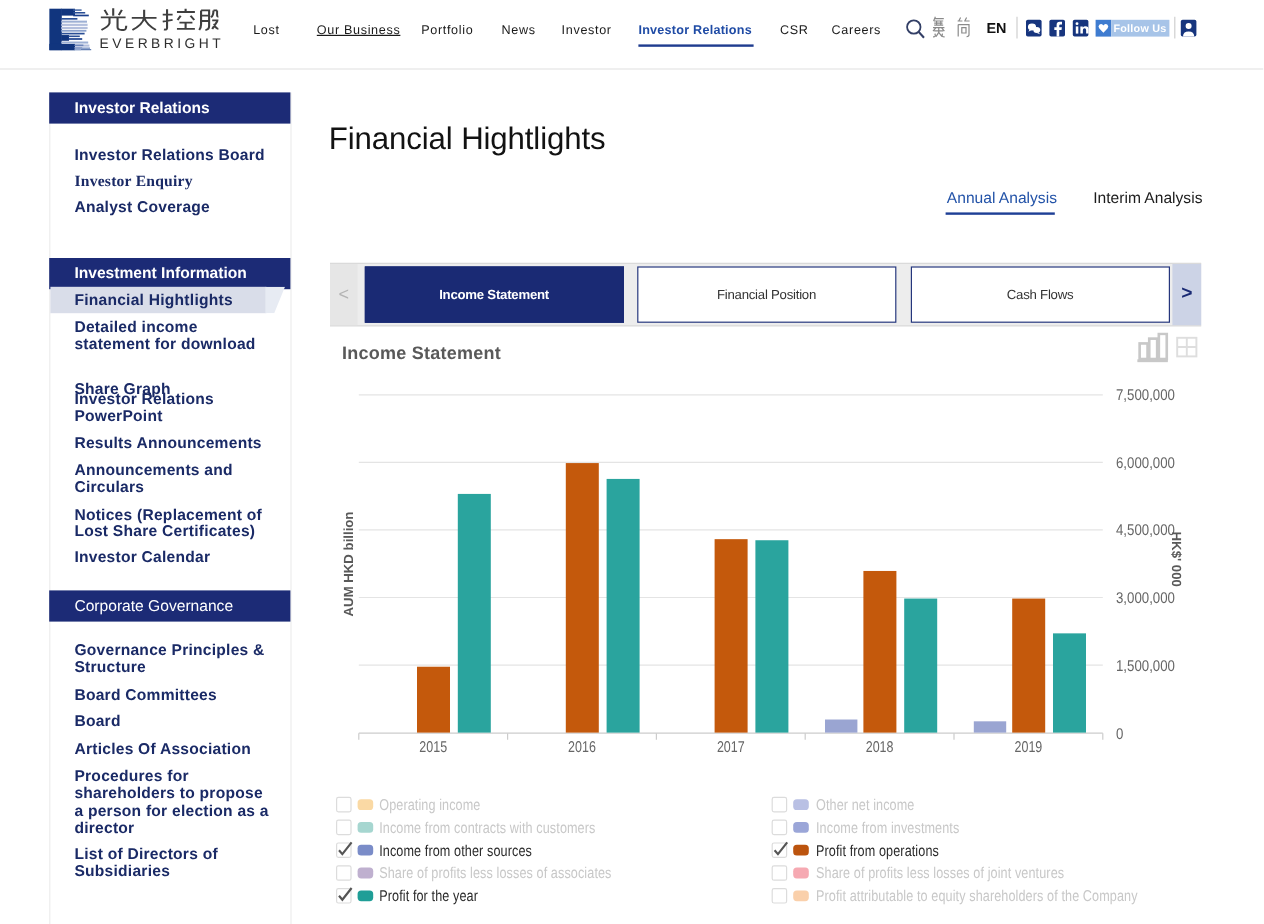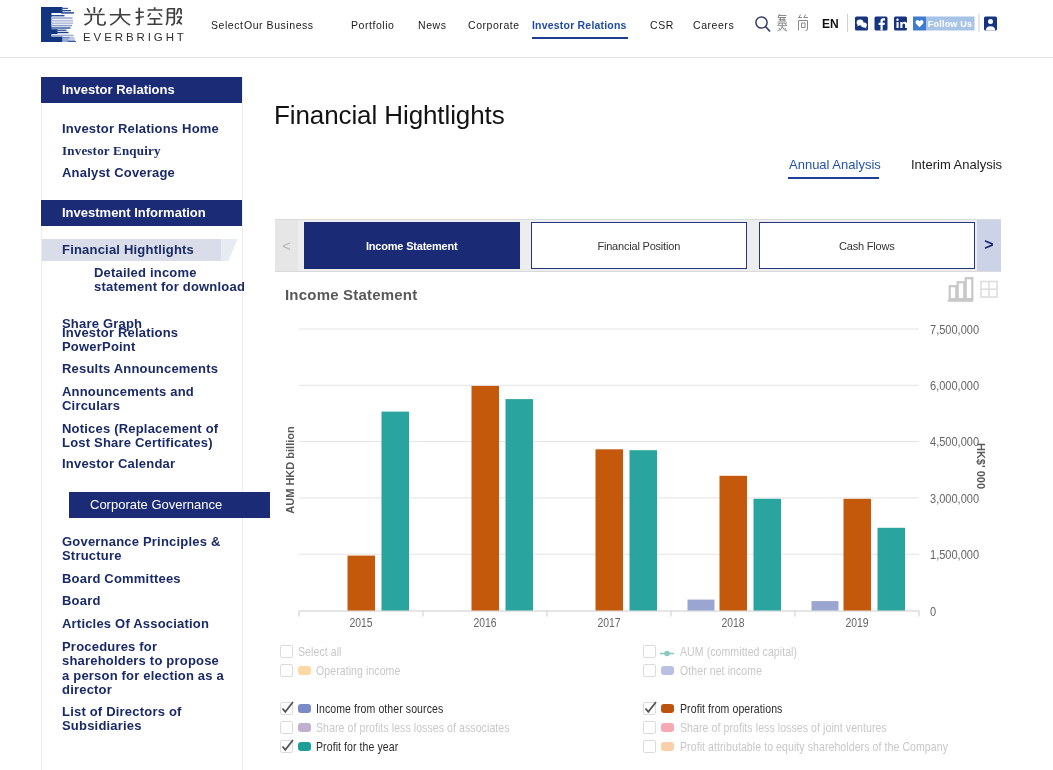--- a/index.html
+++ b/index.html
@@ -62,25 +62,25 @@
 
       <path d="M26 10 H46 M36 2.5 V10 M36 10 Q35 16 26.5 21.5 M36 10 Q38 16.5 45.5 21.5"></path>
 
       <path d="M54.5 2 V19.5 Q54.5 21.5 52 21 M51 7 H59 M51 13.5 L59 12 M69.5 1.5 V4.5 M62.5 4.5 H77 M65.5 8 L63 12 M73.5 8 L76.5 12 M64.5 14.5 H75 M69.5 14.5 V20 M62.5 20.5 H77"></path>
 
       <path d="M82 3 H88.5 V18 Q88.5 21 85.5 21.5 M82 3 V16 Q82 19.5 80.5 21.5 M82 8 H88.5 M82 13 H88.5 M92 3 H95 M92 3 Q92 8 90 9.5 M95 3 V7.5 Q95 9 96.5 9 M91 12.5 H95.5 L91 20.5 M92.5 15.5 Q94 20.5 96.5 20.5"></path>
     </svg>
   </div>
   <div class="abs" style="left:83px;top:31px;font-size:11.5px;letter-spacing:2.9px;color:#2f2f2f;">EVERBRIGHT</div>
 
-  <span class="navitem" style="left:211px;">Select</span>
-  <span class="navitem" style="left:244px;">Our Business</span>
+  <span class="navitem" style="left:211px;">Lost</span>
+  <span class="navitem" style="left:264px;text-decoration:underline;">Our Business</span>
   <span class="navitem" style="left:351px;">Portfolio</span>
   <span class="navitem" style="left:418px;">News</span>
-  <span class="navitem" style="left:468px;">Corporate</span>
+  <span class="navitem" style="left:468px;">Investor</span>
   <span class="navitem navactive" style="left:532px;">Investor Relations</span>
   <div class="abs" style="left:532px;top:37px;width:96px;height:2px;background:#1f3c8f;"></div>
   <span class="navitem" style="left:650px;">CSR</span>
   <span class="navitem" style="left:693px;">Careers</span>
 
   <div id="hdricons" class="abs" style="left:752px;top:13px;">
     <svg width="250" height="22" viewBox="0 0 250 22">
 
       <circle cx="9.5" cy="9.5" r="5.6" fill="none" stroke="#333f66" stroke-width="1.5"></circle>
       <line x1="13.5" y1="13.5" x2="18" y2="18.5" stroke="#333f66" stroke-width="1.7"></line>
@@ -122,39 +122,39 @@
       <circle cx="238.5" cy="8.6" r="2.5" fill="#fff"></circle>
       <path d="M233.8 17.5 q0-4.3 4.7-4.3 q4.7 0 4.7 4.3 z" fill="#fff"></path>
     </svg>
   </div>
 
   <div class="hairline" style="left:0;top:57px;width:1053px;"></div>
 
   <div class="vline" style="left:41px;top:77px;height:693px;"></div>
   <div class="vline" style="left:242px;top:77px;height:693px;"></div>
   <div class="sbhead" style="top:77px;">Investor Relations</div>
-  <div class="sbitem" style="top:122px;">Investor Relations Home</div>
+  <div class="sbitem" style="top:122px;">Investor Relations Board</div>
   <div class="sbitem" style="top:144px;font-family:Liberation Serif, serif;">Investor Enquiry</div>
   <div class="sbitem" style="top:166px;">Analyst Coverage</div>
 
-  <div class="sbhead" style="top:200px;">Investment Information</div>
+  <div class="sbhead" style="top:215px;">Investment Information</div>
   <div class="abs" style="left:42px;top:239px;width:180px;height:22px;background:#d9dde9;"></div>
   <svg class="abs" style="left:221px;top:239px;" width="17" height="22">
       <polygon points="0,0 16.5,0 7.5,22 0,22" fill="#e7ebf3"></polygon>
     </svg>
   <div class="sbitem" style="top:243px;z-index:2;">Financial Hightlights</div>
-  <div class="sbitem" style="top:266px;margin-left:32px;">Detailed income<br>statement for download</div>
+  <div class="sbitem" style="top:266px;">Detailed income<br>statement for download</div>
   <div class="sbitem" style="top:317px;">Share Graph</div>
   <div class="sbitem" style="top:326px;">Investor Relations<br>PowerPoint</div>
   <div class="sbitem" style="top:362px;">Results Announcements</div>
   <div class="sbitem" style="top:385px;">Announcements and<br>Circulars</div>
   <div class="sbitem" style="top:422px;">Notices (Replacement of<br>Lost Share Certificates)</div>
   <div class="sbitem" style="top:457px;">Investor Calendar</div>
 
-  <div class="sbhead" style="top:492px;font-weight:normal;margin-left:28px;">Corporate Governance</div>
+  <div class="sbhead" style="top:492px;font-weight:normal;">Corporate Governance</div>
   <div class="sbitem" style="top:535px;">Governance Principles &amp;<br>Structure</div>
   <div class="sbitem" style="top:572px;">Board Committees</div>
   <div class="sbitem" style="top:594px;">Board</div>
   <div class="sbitem" style="top:617px;">Articles Of Association</div>
   <div class="sbitem" style="top:640px;">Procedures for<br>shareholders to propose<br>a person for election as a<br>director</div>
   <div class="sbitem" style="top:705px;">List of Directors of<br>Subsidiaries</div>
 
   <div class="abs" style="left:274px;top:100px;font-size:26px;color:#121212;letter-spacing:-0.1px;">Financial Hightlights</div>
 
   <span class="abs" style="left:789px;top:157px;font-size:13px;color:#2353a8;">Annual Analysis</span>
@@ -238,37 +238,35 @@
         <text transform="translate(210,311.5) scale(0.8,1)">2016</text>
         <text transform="translate(334,311.5) scale(0.8,1)">2017</text>
         <text transform="translate(458,311.5) scale(0.8,1)">2018</text>
         <text transform="translate(582,311.5) scale(0.8,1)">2019</text>
       </g>
       <text x="0" y="0" font-size="11" font-weight="bold" fill="#595959" text-anchor="middle" transform="translate(19,155) rotate(-90)">AUM HKD billion</text>
       <text x="0" y="0" font-size="11" font-weight="bold" fill="#595959" text-anchor="middle" transform="translate(702,151) rotate(90)">HK$' 000</text>
     </svg>
   </div>
 
-  <div class="lrow" style="left:0;top:642px;width:1053px;">
-    <span class="cb" style="left:280px;"></span>
-      <span class="lt" style="left:298px;">Select all</span>
-    <span class="cb" style="left:643px;"></span>
-    <svg class="abs" style="left:660px;top:7px;" width="15" height="9">
-        <line x1="0" y1="4.5" x2="14" y2="4.5" stroke="#8fc8c2" stroke-width="1.6"></line>
-        <circle cx="7" cy="4.5" r="2.8" fill="#8fc8c2"></circle>
-      </svg>
-    <span class="lt" style="left:680px;">AUM (committed capital)</span>
-  </div>
   <div class="lrow" style="left:0;top:661px;width:1053px;text-align:right;">
     <span class="cb" style="left:280px;"></span>
       <span class="sw" style="left:298px;background:#fad9a4;"></span>
       <span class="lt" style="left:316px;">Operating income</span>
     <span class="cb" style="left:643px;"></span>
       <span class="sw" style="left:661px;background:#b9c0e4;"></span>
       <span class="lt" style="left:680px;">Other net income</span>
+  </div>
+  <div class="lrow" style="left:0;top:680px;width:1053px;">
+    <span class="cb" style="left:280px;"></span>
+      <span class="sw" style="left:298px;background:#a6d6d0;"></span>
+      <span class="lt" style="left:316px;">Income from contracts with customers</span>
+    <span class="cb" style="left:643px;"></span>
+      <span class="sw" style="left:661px;background:#9ba6d8;"></span>
+      <span class="lt" style="left:680px;">Income from investments</span>
   </div>
   <div class="lrow" style="left:0;top:718px;width:1053px;">
     <span class="cb" style="left:280px;"></span>
       <span class="sw" style="left:298px;background:#bfb0cf;"></span>
       <span class="lt" style="left:316px;">Share of profits less losses of associates</span>
     <span class="cb" style="left:643px;"></span>
       <span class="sw" style="left:661px;background:#f6a9b2;"></span>
       <span class="lt" style="left:680px;">Share of profits less losses of joint ventures</span>
   </div>
   <div class="lrow" style="left:0;top:699px;width:1053px;">

